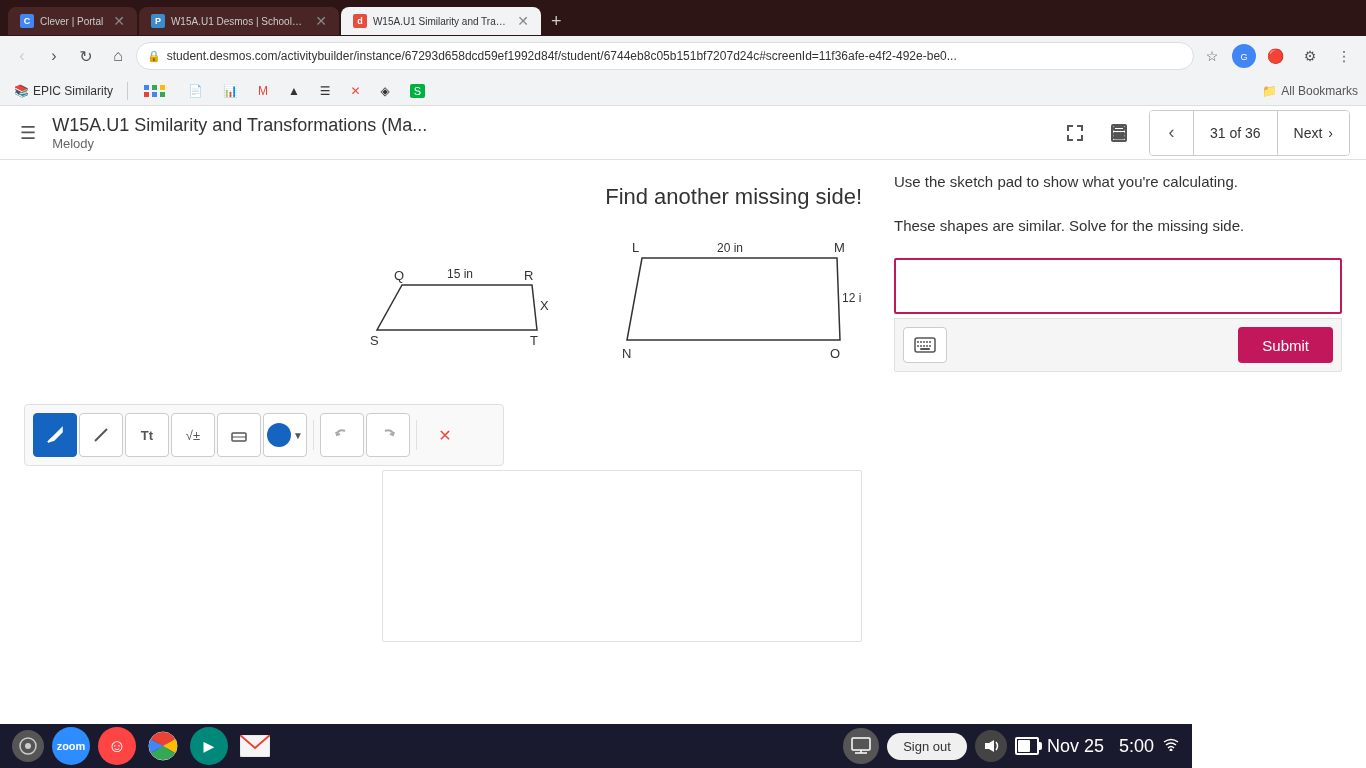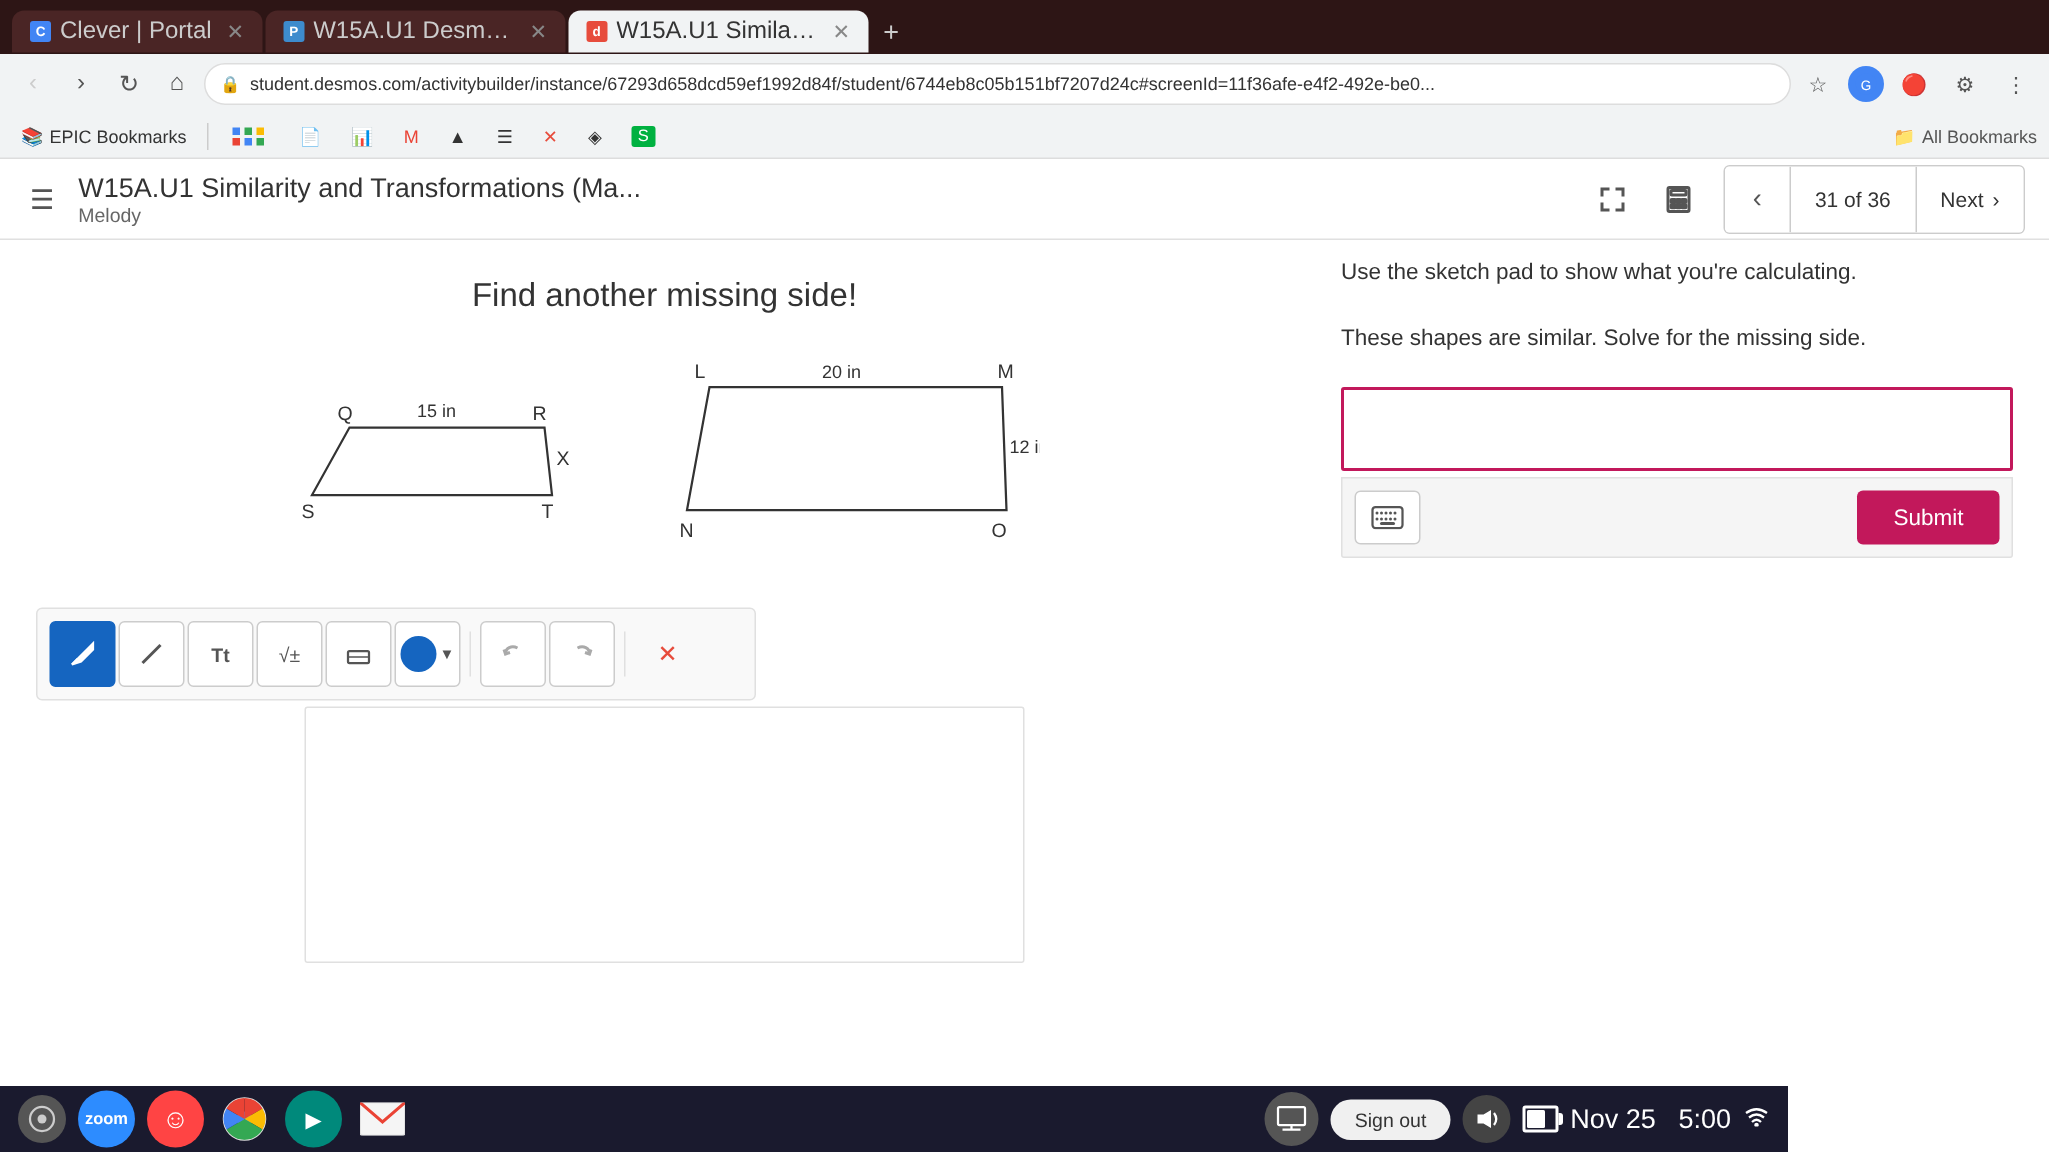--- a/index.html
+++ b/index.html
@@ -7,21 +7,21 @@
 
     
     .browser-chrome { background: #3c1f1f; width: 100%; }
     .tab-bar { display: flex; align-items: center; padding: 6px 8px 0; background: #2d1515; height: 36px; }
     .tab { display: flex; align-items: center; height: 28px; padding: 0 12px; border-radius: 8px 8px 0 0; font-size: 12px; color: #ccc; background: #4a2525; margin-right: 2px; max-width: 200px; gap: 6px; }
     .tab.active { background: #f1f3f4; color: #333; }
     .tab-favicon { width: 14px; height: 14px; border-radius: 2px; flex-shrink: 0; }
     .tab-favicon-c { background: #4285f4; display: flex; align-items: center; justify-content: center; color: white; font-size: 9px; font-weight: bold; border-radius: 2px; }
     .tab-favicon-p { background: #3d8bcd; display: flex; align-items: center; justify-content: center; color: white; font-size: 9px; font-weight: bold; border-radius: 2px; }
     .tab-favicon-d { background: #e74c3c; display: flex; align-items: center; justify-content: center; color: white; font-size: 9px; font-weight: bold; border-radius: 2px; }
-    .tab-label { overflow: hidden; text-overflow: ellipsis; white-space: nowrap; font-size: 16px; }
+    .tab-label { overflow: hidden; text-overflow: ellipsis; white-space: nowrap; font-size: 10px; }
     .tab-close { color: #888; font-size: 14px; cursor: pointer; margin-left: 4px; }
     .new-tab-btn { color: #ccc; font-size: 18px; padding: 0 8px; cursor: pointer; }
 
     .nav-bar { display: flex; align-items: center; height: 40px; background: #f1f3f4; padding: 4px 8px; gap: 4px; }
     .nav-btn { width: 28px; height: 28px; border-radius: 50%; border: none; background: transparent; cursor: pointer; display: flex; align-items: center; justify-content: center; color: #555; font-size: 16px; }
     .nav-btn.disabled { color: #ccc; cursor: default; }
     .address-bar { flex: 1; height: 28px; background: white; border-radius: 14px; border: 1px solid #ddd; display: flex; align-items: center; padding: 0 10px; font-size: 12px; color: #333; overflow: hidden; gap: 6px; }
     .address-icon { color: #888; font-size: 11px; }
     .address-text { overflow: hidden; text-overflow: ellipsis; white-space: nowrap; font-size: 12px; }
     .nav-icons { display: flex; align-items: center; gap: 6px; }
@@ -39,21 +39,21 @@
     .app-title { font-size: 18px; color: #333; font-weight: 500; }
     .app-subtitle { font-size: 13px; color: #666; }
     .header-icons { display: flex; align-items: center; gap: 8px; }
     .header-icon-btn { width: 36px; height: 36px; border-radius: 4px; border: none; background: transparent; cursor: pointer; display: flex; align-items: center; justify-content: center; color: #555; font-size: 18px; }
     .nav-controls { display: flex; align-items: center; gap: 0; border: 1px solid #ccc; border-radius: 4px; overflow: hidden; }
     .nav-prev-btn { width: 44px; height: 44px; border: none; background: white; cursor: pointer; display: flex; align-items: center; justify-content: center; font-size: 18px; color: #555; border-right: 1px solid #ccc; }
     .nav-page-count { padding: 0 16px; font-size: 14px; color: #333; line-height: 44px; white-space: nowrap; }
     .nav-next-btn { display: flex; align-items: center; padding: 0 16px; height: 44px; border: none; background: white; cursor: pointer; font-size: 14px; color: #333; gap: 6px; border-left: 1px solid #ccc; }
 
     
-    .activity-area { flex: 1; padding: 24px; display: flex; flex-direction: column; align-items: center; }
+    .activity-area { flex: 1; padding: 24px; display: flex; flex-direction: column; align-items: flex-end; }
     .activity-title { font-size: 22px; color: #333; margin-bottom: 20px; text-align: center; }
 
     
     .shapes-container { display: flex; gap: 40px; align-items: center; margin-bottom: 20px; }
 
     
     .shape-area { position: relative; }
 
     
     .sketch-toolbar { display: flex; align-items: center; gap: 2px; padding: 8px; background: #f9f9f9; border: 1px solid #e0e0e0; border-radius: 4px; margin-bottom: 4px; align-self: flex-start; width: 100%; max-width: 480px; }
@@ -125,21 +125,21 @@
       </div>
       <div class="nav-icon" style="color:#e74c3c;">🔴</div>
       <div class="nav-icon">⚙</div>
       <div class="nav-icon">⋮</div>
     </div>
   </div>
 
   <div class="bookmarks-bar">
     <div class="bookmark-item">
       <span>📚</span>
-      <span>EPIC Bookmarks</span>
+      <span>EPIC Similarity</span>
     </div>
     <div class="bookmark-separator"></div>
     <div class="bookmark-item">
       <span style="display:grid; grid-template-columns: repeat(3,6px); gap:2px; padding:2px;">
         <span style="background:#4285f4; width:5px; height:5px; display:block;"></span>
         <span style="background:#34a853; width:5px; height:5px; display:block;"></span>
         <span style="background:#fbbc04; width:5px; height:5px; display:block;"></span>
         <span style="background:#ea4335; width:5px; height:5px; display:block;"></span>
         <span style="background:#4285f4; width:5px; height:5px; display:block;"></span>
         <span style="background:#34a853; width:5px; height:5px; display:block;"></span>

